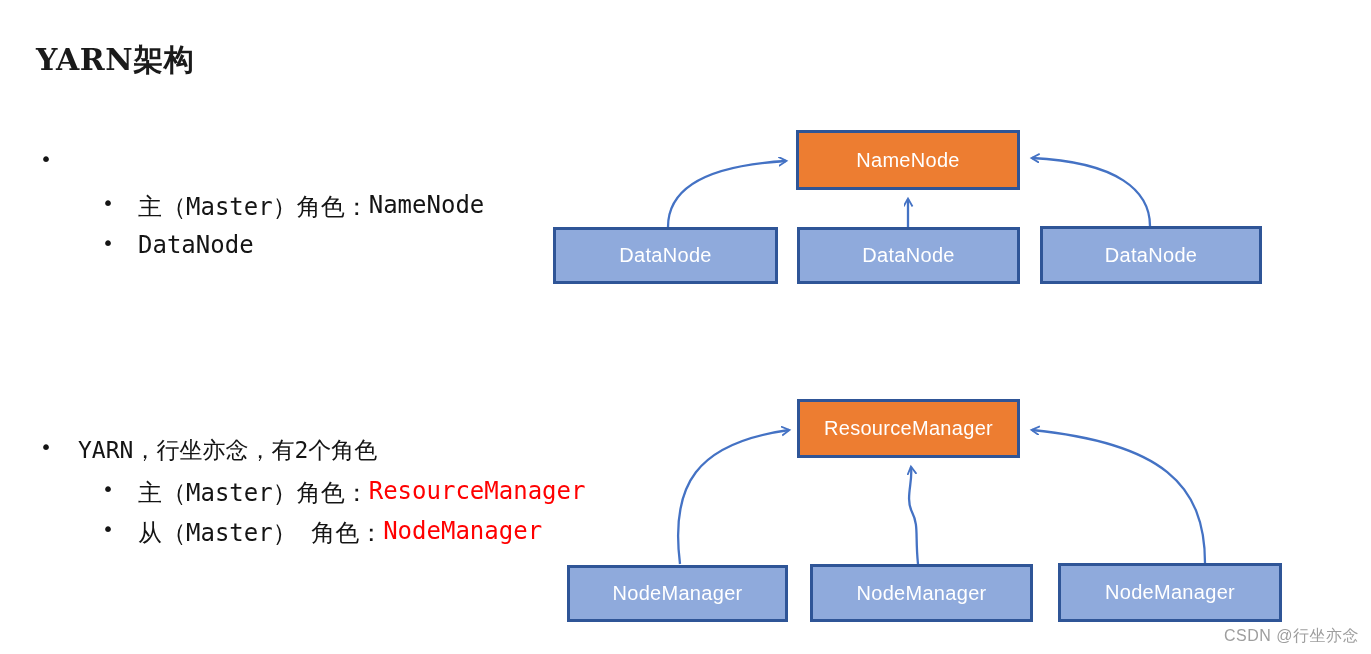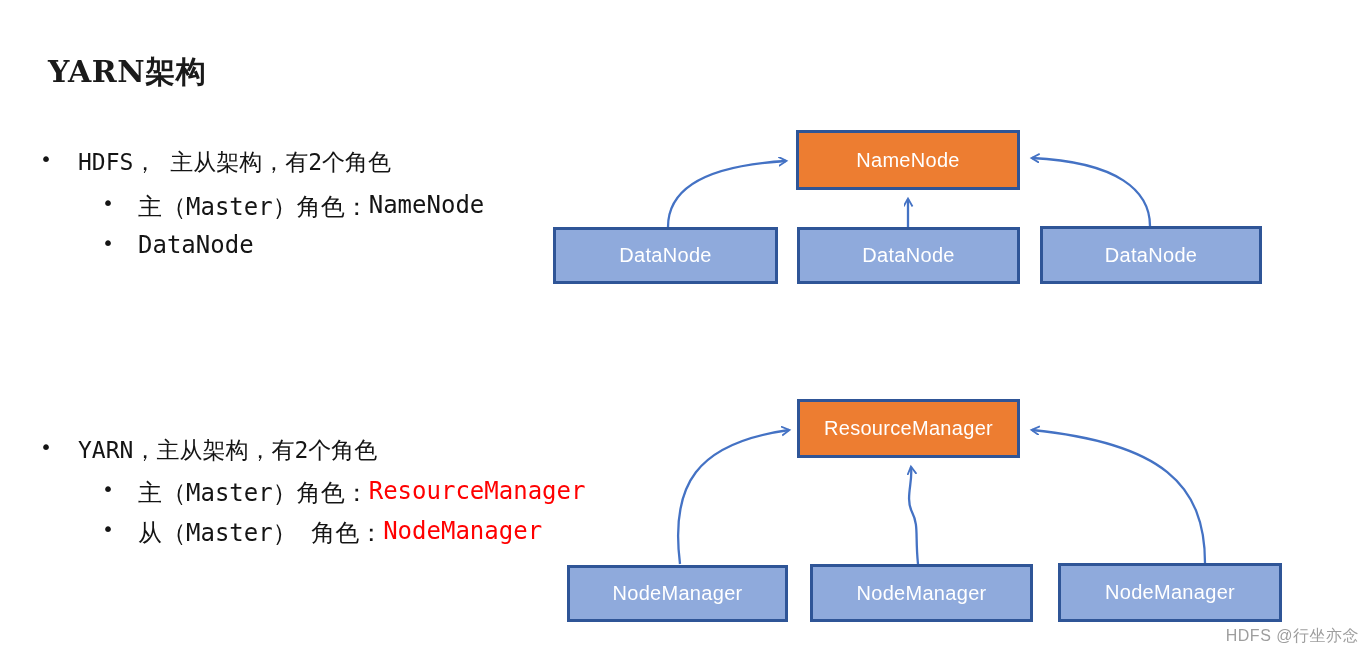--- a/index.html
+++ b/index.html
@@ -4,21 +4,21 @@
 <style>
   html,body{margin:0;padding:0;background:#ffffff;}
   .canvas{
     position:relative;
     width:1371px;height:654px;
     background:#ffffff;
     overflow:hidden;
     font-family:"Liberation Sans", sans-serif;
   }
   .title{
-    position:absolute;left:36px;top:40px;margin:12px;
+    position:absolute;left:36px;top:40px;margin:0;
     font-family:"DejaVu Serif","Liberation Serif",serif;
     font-weight:bold;font-size:30px;color:#1a1a1a;
     letter-spacing:0.5px;
   }
   .line{
     position:absolute;white-space:pre;
     font-family:"DejaVu Sans Mono","Liberation Mono",monospace;
     color:#141414;display:flex;align-items:flex-start;
   }
   .lvl1{left:40px;font-size:23px;}
@@ -43,34 +43,33 @@
 </style>
 </head>
 <body>
 
 <div class="canvas">
 
   <h1 class="title">YARN架构</h1>
 
   <div class="line lvl1" style="top:147px">
     <span class="dot">•</span>
-    <span>HDFS， 主从架构，有2个角色</span>
   </div>
   <div class="line lvl2" style="top:191px">
     <span class="dot">•</span>
     <span>主（Master）角色：</span><span style="color:#141414">NameNode</span>
   </div>
   <div class="line lvl2" style="top:231px">
     <span class="dot">•</span>
     <span style="color:#141414">DataNode</span>
   </div>
 
   <div class="line lvl1" style="top:435px">
     <span class="dot">•</span>
-    <span>YARN，主从架构，有2个角色</span>
+    <span>YARN，行坐亦念，有2个角色</span>
   </div>
   <div class="line lvl2" style="top:477px">
     <span class="dot">•</span>
     <span>主（Master）角色：</span><span style="color:#FF0000">ResourceManager</span>
   </div>
   <div class="line lvl2" style="top:517px">
     <span class="dot">•</span>
     <span>从（Master） 角色：</span><span style="color:#FF0000">NodeManager</span>
   </div>
 
@@ -109,15 +108,15 @@
   <div class="box slave" style="left:567px;top:565px;width:221px;height:57px">
     <span>NodeManager</span>
   </div>
   <div class="box slave" style="left:810px;top:564px;width:223px;height:58px">
     <span>NodeManager</span>
   </div>
   <div class="box slave" style="left:1058px;top:563px;width:224px;height:59px">
     <span>NodeManager</span>
   </div>
 
-  <div class="watermark">HDFS @行坐亦念</div>
+  <div class="watermark">CSDN @行坐亦念</div>
 
 </div>
 
 </body></html>

